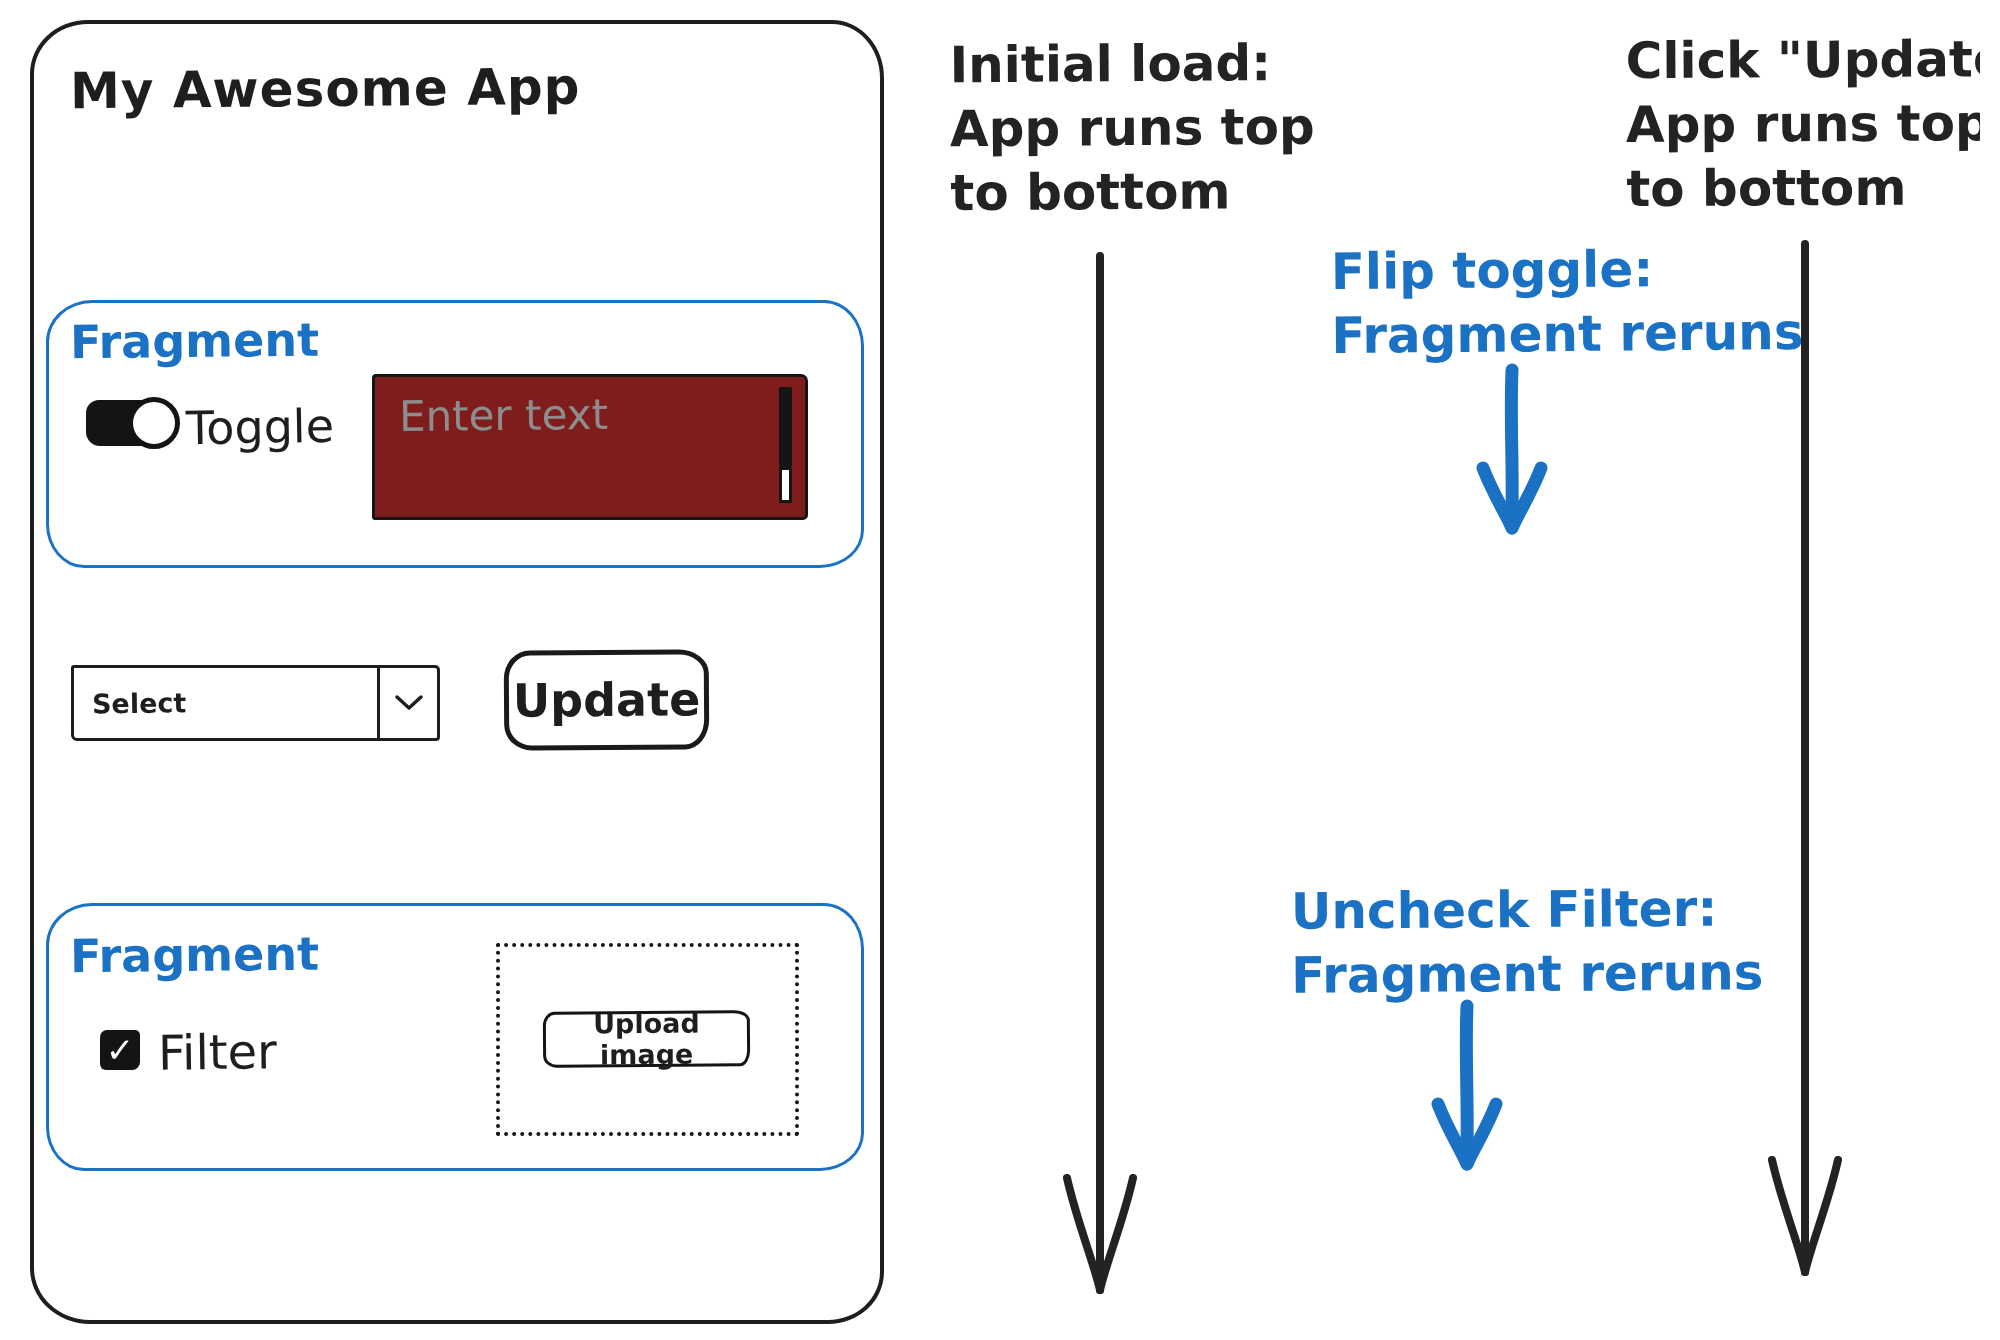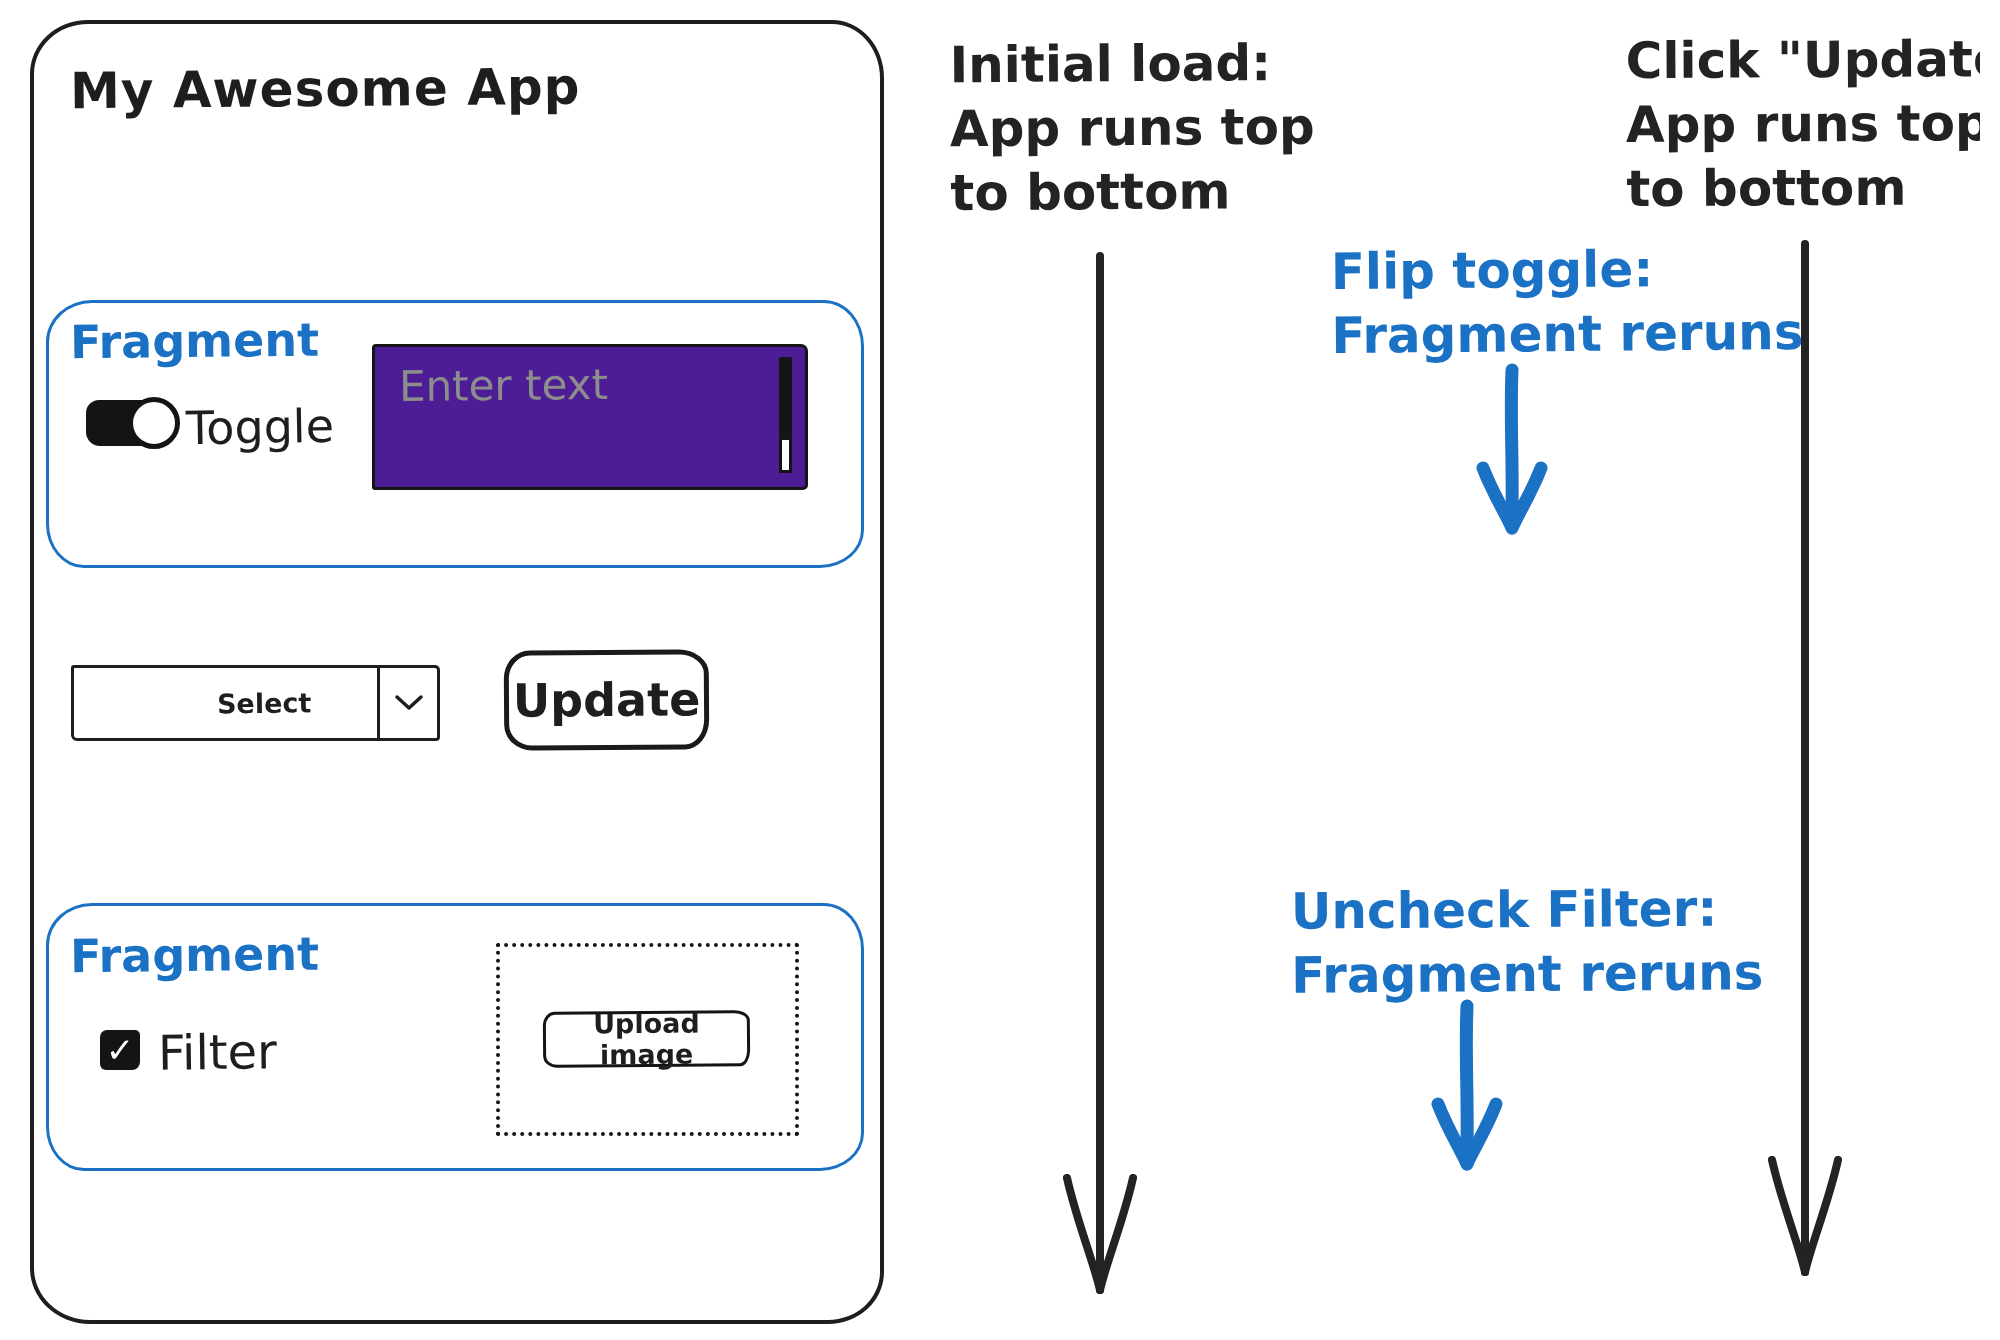--- a/index.html
+++ b/index.html
@@ -56,24 +56,24 @@
     border-radius: 50%;
   }
   .toggle-text {
     left: 186px; top: 400px;
     font-size: 46px; font-weight: 500; white-space: nowrap;
     transform: rotate(-1deg);
   }
 
   
   .text-area {
-    left: 372px; top: 344px; width: 430px; height: 140px;
+    left: 372px; top: 374px; width: 430px; height: 140px;
     border: 3.5px solid #151515;
     border-radius: 4px 7px 5px 3px;
-    background: #4c1d95;
+    background: #7f1d1d;
   }
   .placeholder-text {
     position: absolute; left: 24px; top: 14px;
     font-size: 42px; font-weight: 500; color: #8d8d8d;
     white-space: nowrap; transform: rotate(-0.6deg);
   }
   .scroll-thumb {
     position: absolute; right: 13px; top: 10px;
     width: 13px; height: 80px;
     background: #151515; border-radius: 2px;
@@ -86,21 +86,20 @@
   }
 
   
   .select-box {
     left: 71px; top: 665px; width: 363px; height: 70px;
     border: 3.5px solid #1e1e1e;
     border-radius: 3px 5px 4px 6px;
     background: #fff;
     display: flex; align-items: center;
     cursor: pointer;
-    justify-content: center;
   }
   .select-value {
     font-size: 27px; font-weight: 600; padding-left: 18px;
     transform: rotate(-0.8deg);
   }
   .select-chev {
     position: absolute; right: 0; top: 0; bottom: 0; width: 57px;
     border-left: 3px solid #1e1e1e;
     display: flex; align-items: center; justify-content: center;
   }

